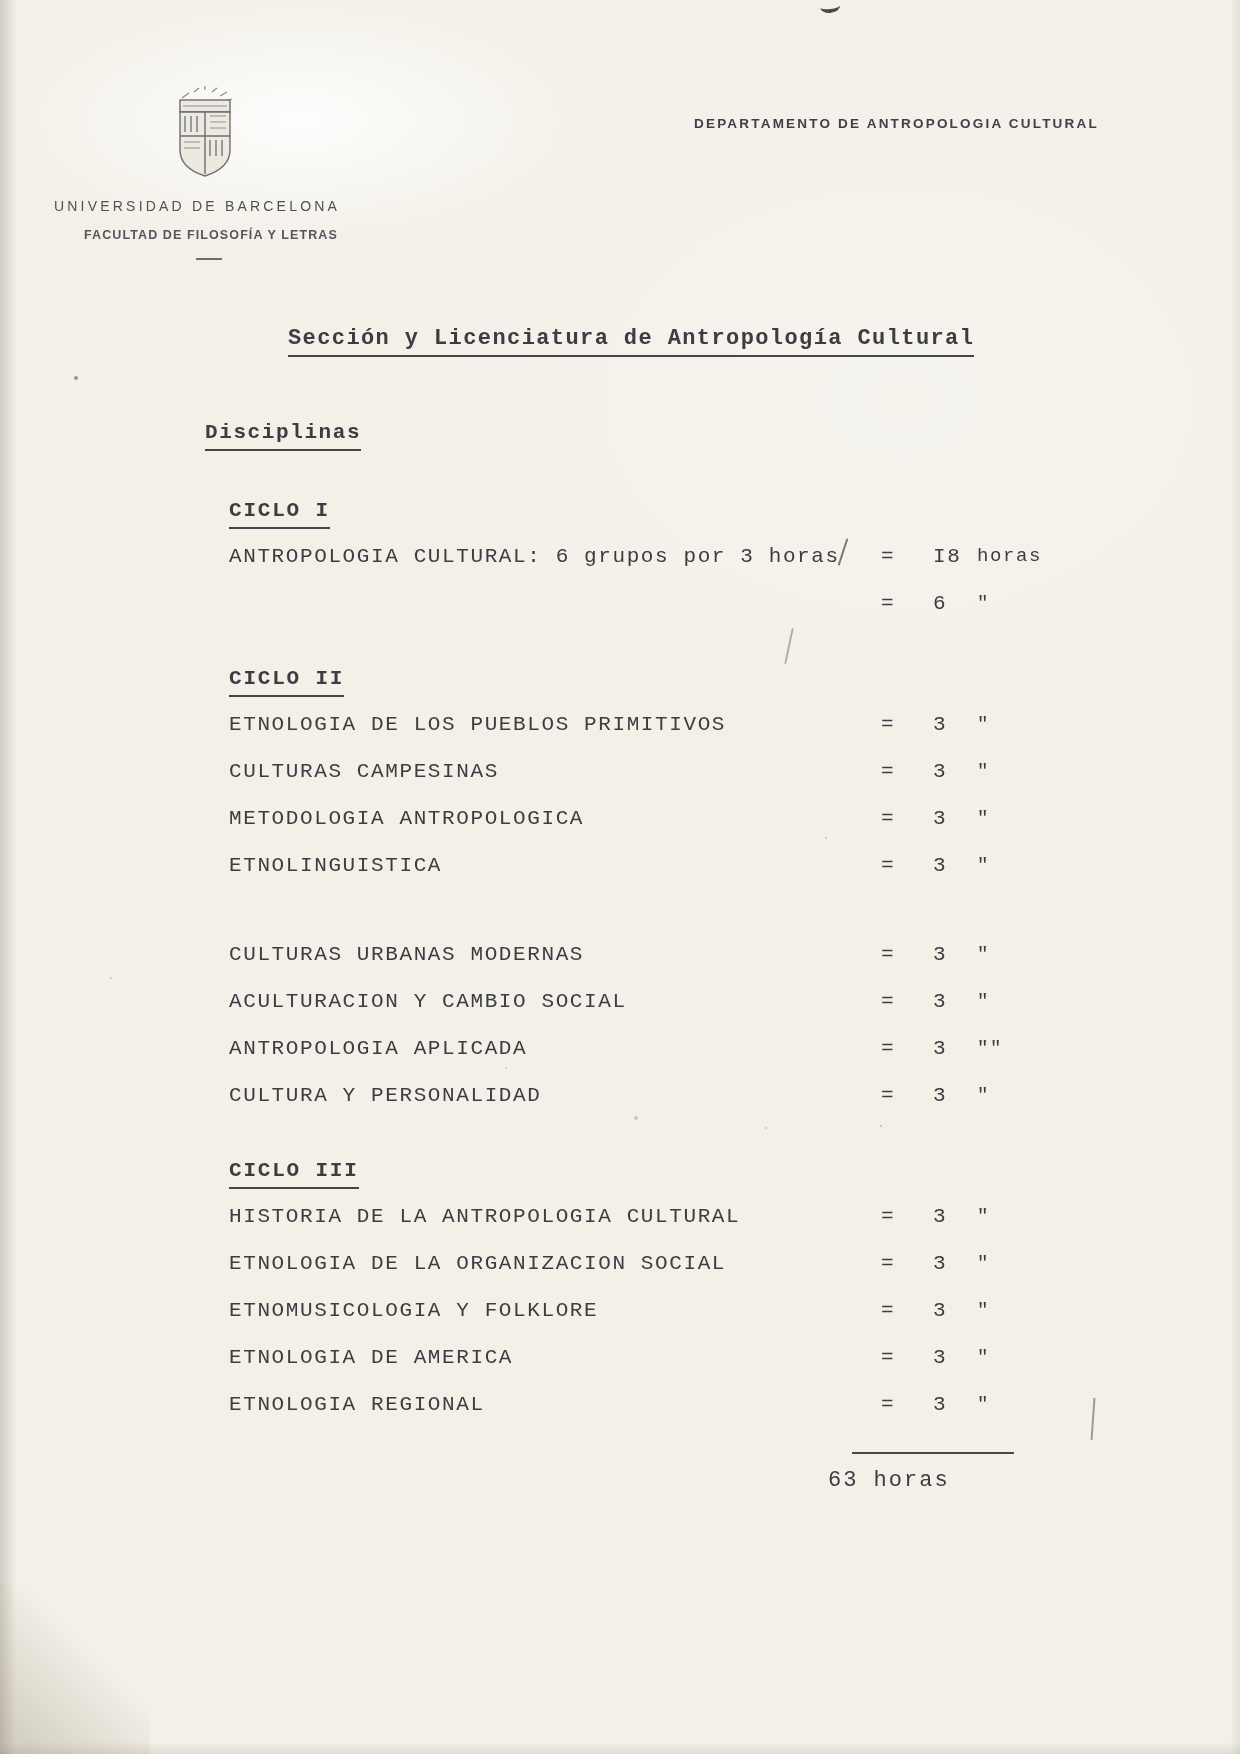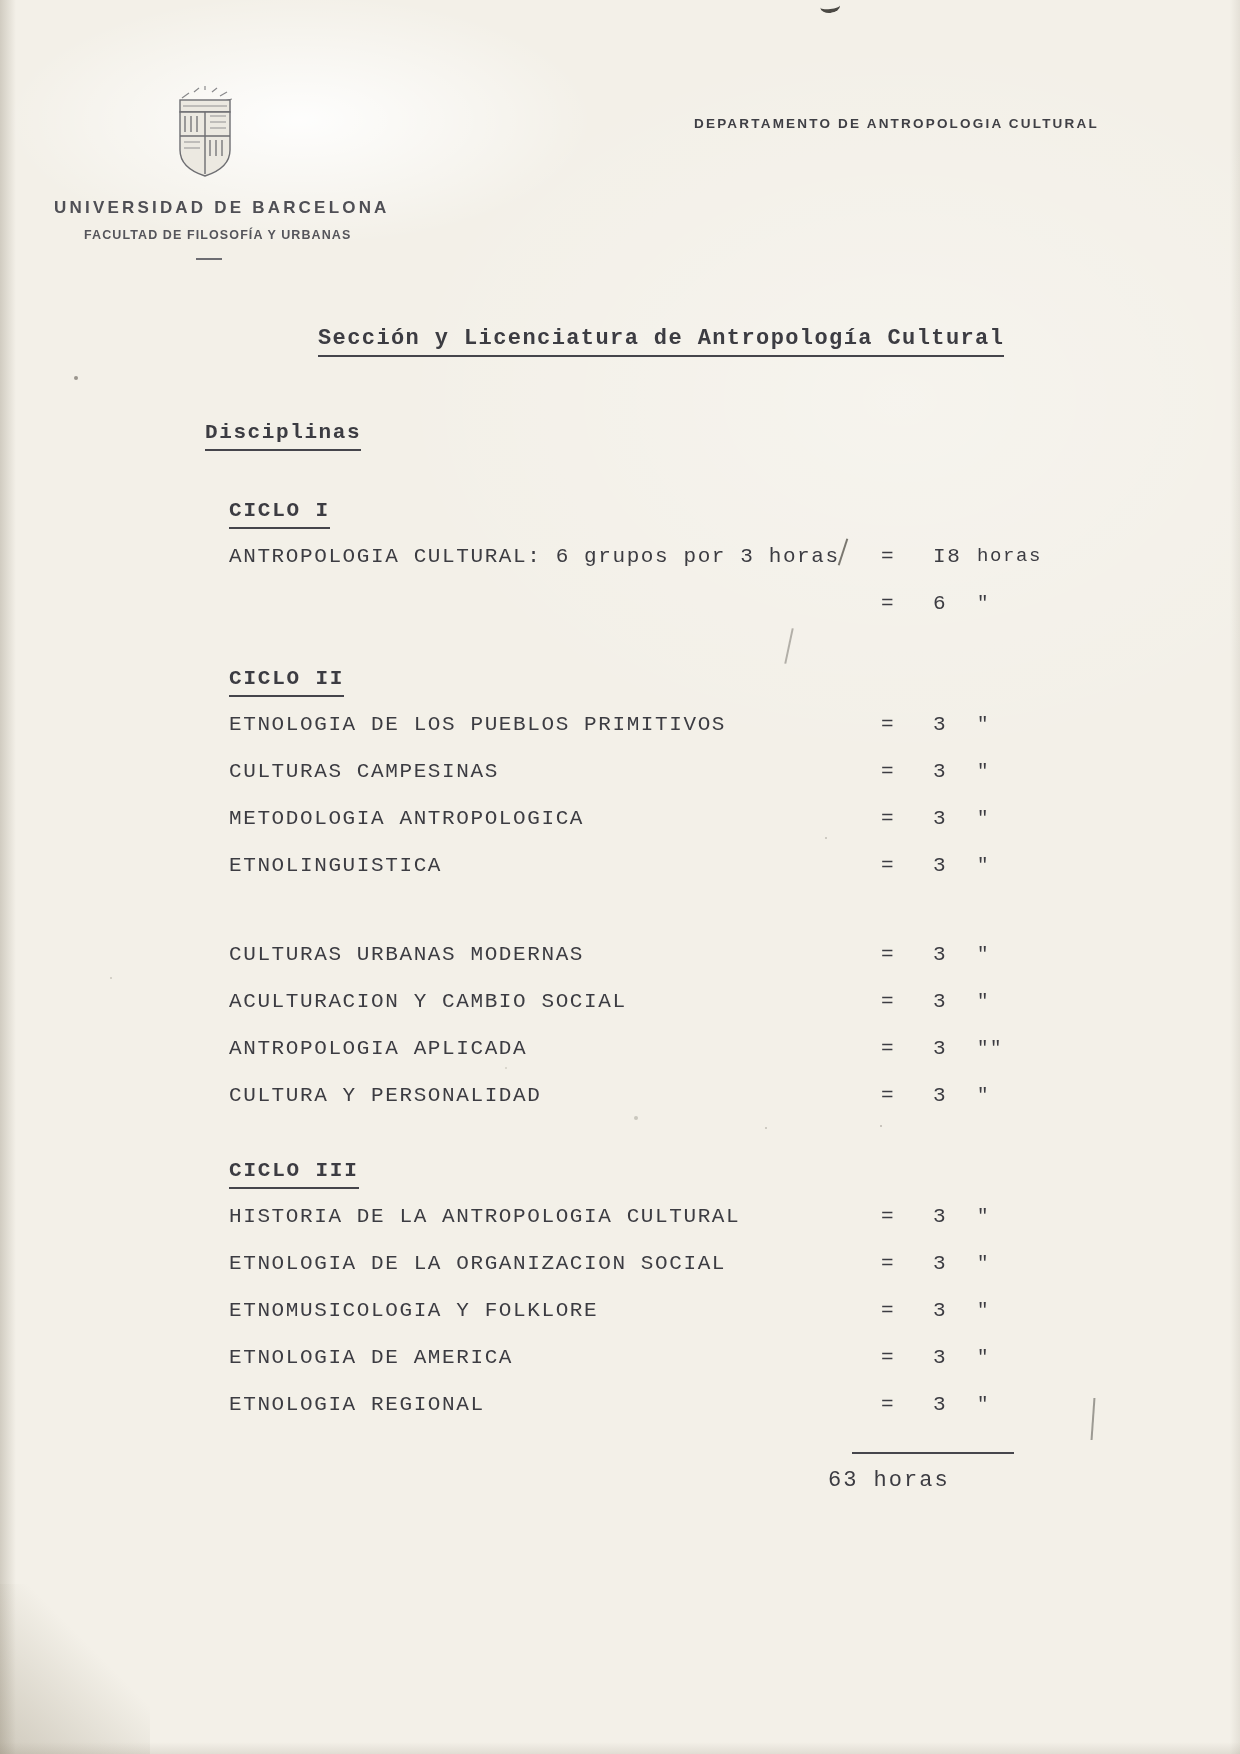--- a/index.html
+++ b/index.html
@@ -26,40 +26,39 @@
   .crest{position:absolute;left:172px;top:86px;}
   .dept-header{
     position:absolute;left:694px;top:116px;
     font-family:"Liberation Sans",sans-serif;
     font-size:13.5px;font-weight:bold;letter-spacing:2.2px;color:#3f3f45;
     white-space:nowrap;
   }
   .university-name{
     position:absolute;left:54px;top:198px;
     font-family:"Liberation Sans",sans-serif;
-    font-size:17px;font-weight:700;letter-spacing:3.2px;color:#4f4f55;
+    font-size:14px;font-weight:400;letter-spacing:3.2px;color:#4f4f55;
     white-space:nowrap;
   }
   .faculty-name{
     position:absolute;left:84px;top:228px;
     font-family:"Liberation Sans",sans-serif;
     font-size:12.5px;font-weight:bold;letter-spacing:1.1px;color:#55555b;
     white-space:nowrap;
   }
   .faculty-dash{
     position:absolute;left:196px;top:258px;width:26px;
     border-top:2.5px solid #6d6d72;
   }
   
   .doc-title{
     position:absolute;left:288px;top:326px;
     font-size:22px;font-weight:bold;letter-spacing:1.4px;
     border-bottom:2.5px solid #45454b;padding-bottom:4px;
     white-space:nowrap;
-    margin-left:30px;
   }
   
   .content{position:absolute;left:205px;top:420px;width:880px;}
   .subtitle{
     display:inline-block;
     font-size:21px;font-weight:bold;letter-spacing:1.6px;
     border-bottom:2px solid #45454b;padding-bottom:3px;line-height:26px;
     margin-bottom:46px;
   }
   .section{margin-top:28px;margin-left:24px;}
@@ -135,21 +134,21 @@
 
       <path d="M33 26 v62 M8 50 h50"></path>
 
       <path d="M13 30 v16 M19 30 v16 M25 30 v16 M38 54 v16 M44 54 v16 M50 54 v16" stroke-width="1.6" opacity=".8"></path>
       <path d="M38 30 h16 M38 36 h16 M38 42 h16 M12 56 h16 M12 62 h16" stroke-width="1" opacity=".7"></path>
     </svg>
   </div>
 
   <div class="dept-header">DEPARTAMENTO DE ANTROPOLOGIA CULTURAL</div>
   <div class="university-name">UNIVERSIDAD DE BARCELONA</div>
-  <div class="faculty-name">FACULTAD DE FILOSOFÍA Y URBANAS</div>
+  <div class="faculty-name">FACULTAD DE FILOSOFÍA Y LETRAS</div>
   <div class="faculty-dash"></div>
 
   <div class="doc-title">Sección y Licenciatura de Antropología Cultural</div>
 
   <div class="content">
     <div class="subtitle">Disciplinas</div>
     <div>
   <div class="section">
     <div class="section-heading">CICLO I</div>
     <div class="section-rows">

